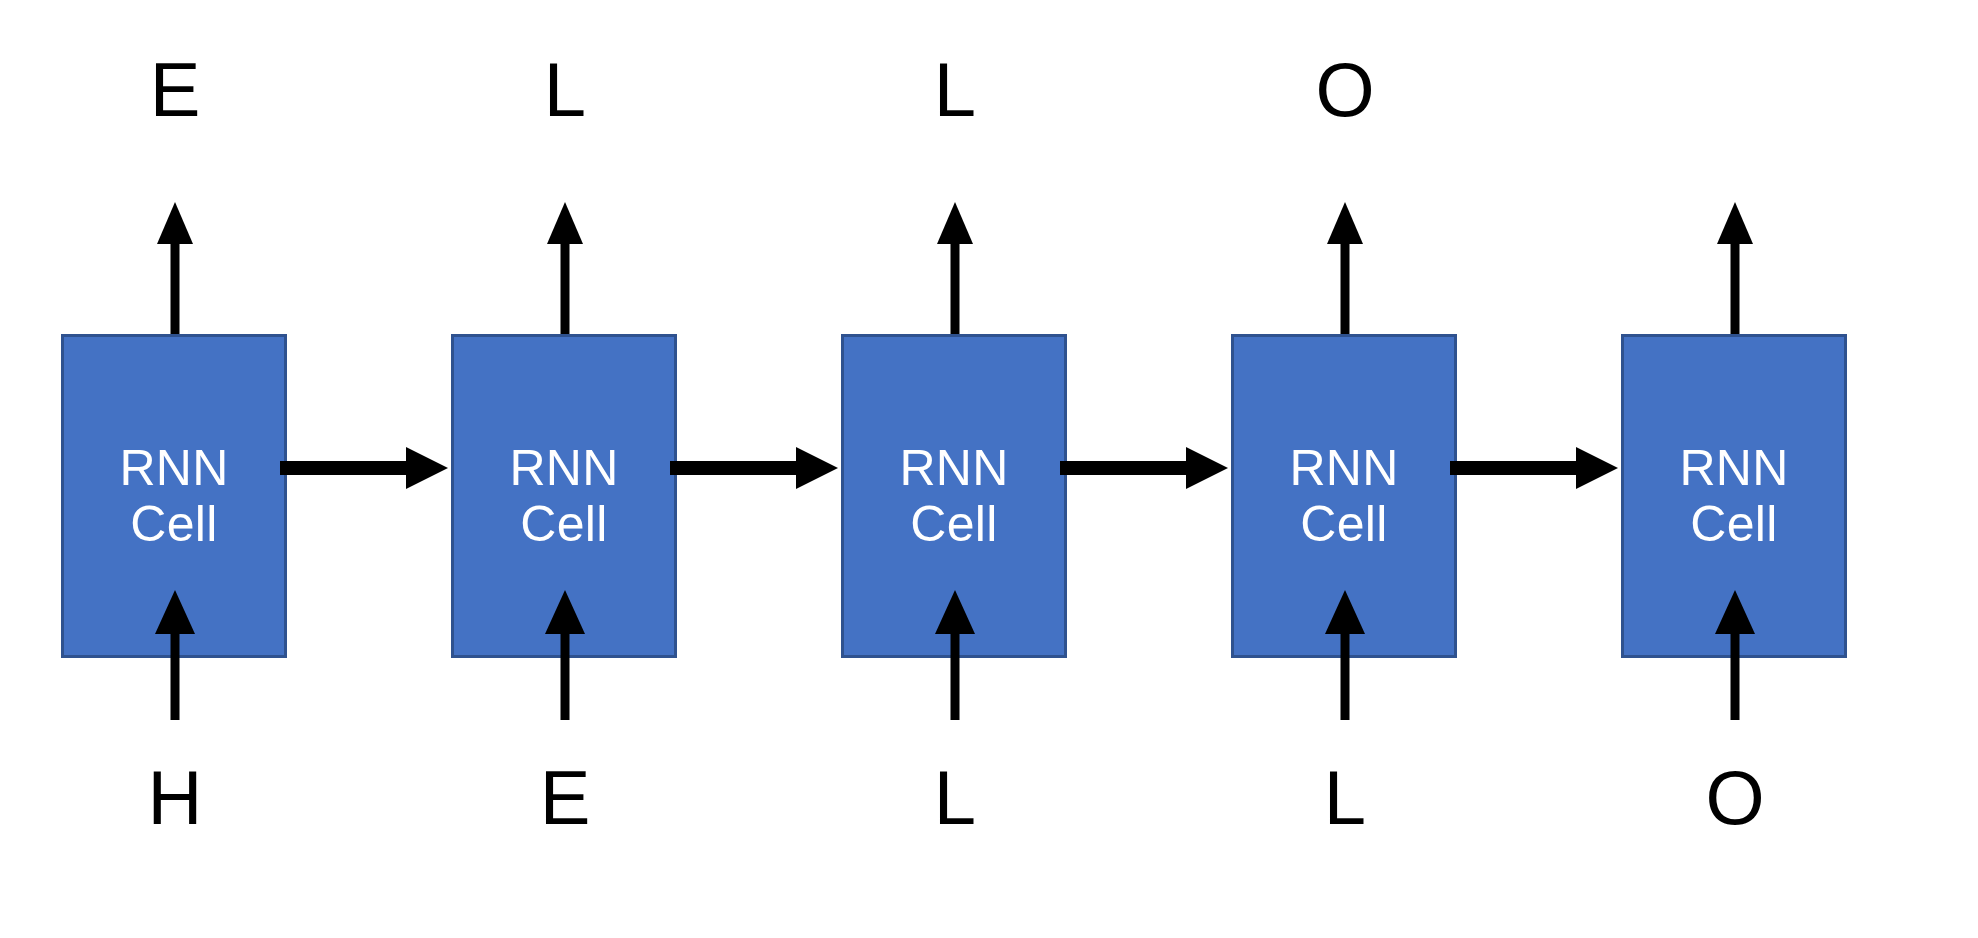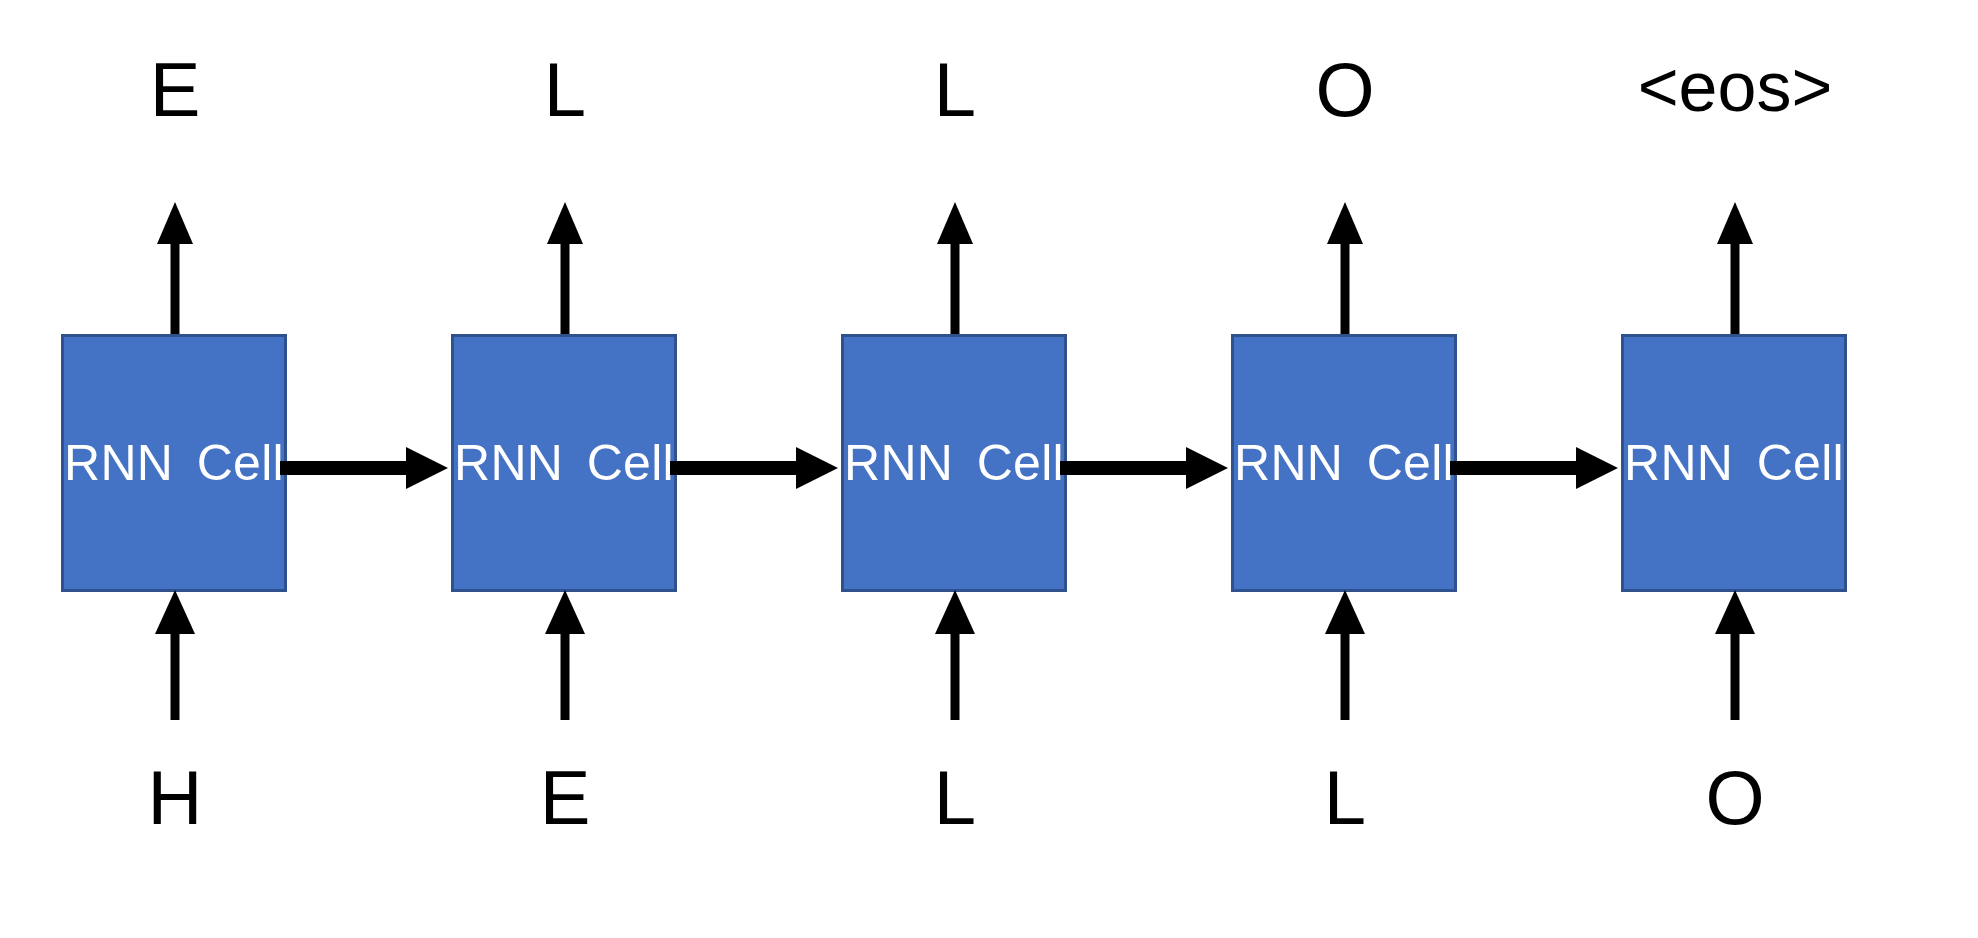--- a/index.html
+++ b/index.html
@@ -21,28 +21,28 @@
     top: 0;
     width: 390px;
     height: 938px;
   }
   
   .rnn-box {
     position: absolute;
     left: 81px;
     top: 334px;
     width: 226px;
-    height: 258px;
+    height: 324px;
     background: #4472C4;
     border: 3px solid #2F528F;
     box-sizing: border-box;
     display: flex;
-    flex-direction: row;
+    flex-direction: column;
     align-items: center;
-    justify-content: space-between;
+    justify-content: center;
     line-height: 1.12;
   }
   .rnn-box span {
     color: #ffffff;
     font-size: 50px;
     font-family: "Liberation Sans", sans-serif;
     letter-spacing: 0.3px;
     display: block;
     text-align: center;
   }
@@ -213,21 +213,20 @@
     <div class="h-arrow">
       <svg width="170" height="56" viewBox="0 0 170 56">
         <line x1="0" y1="28" x2="136" y2="28" stroke="#000000" stroke-width="14"></line>
         <polygon points="168,28 126,7 126,49" fill="#000000"></polygon>
       </svg>
     </div>
   </div>
 
   <div class="cell-column" style="left:1540px;">
 
-    <div class="label output eos">&lt;eos&gt;</div>
 
     <div class="v-arrow up-out">
       <svg width="164" height="140" viewBox="0 0 164 140">
         <line x1="82" y1="140" x2="82" y2="28" stroke="#000000" stroke-width="9"></line>
         <polygon points="82,2 64,44 100,44" fill="#000000"></polygon>
       </svg>
     </div>
 
     <div class="rnn-box">
       <span>RNN</span>

